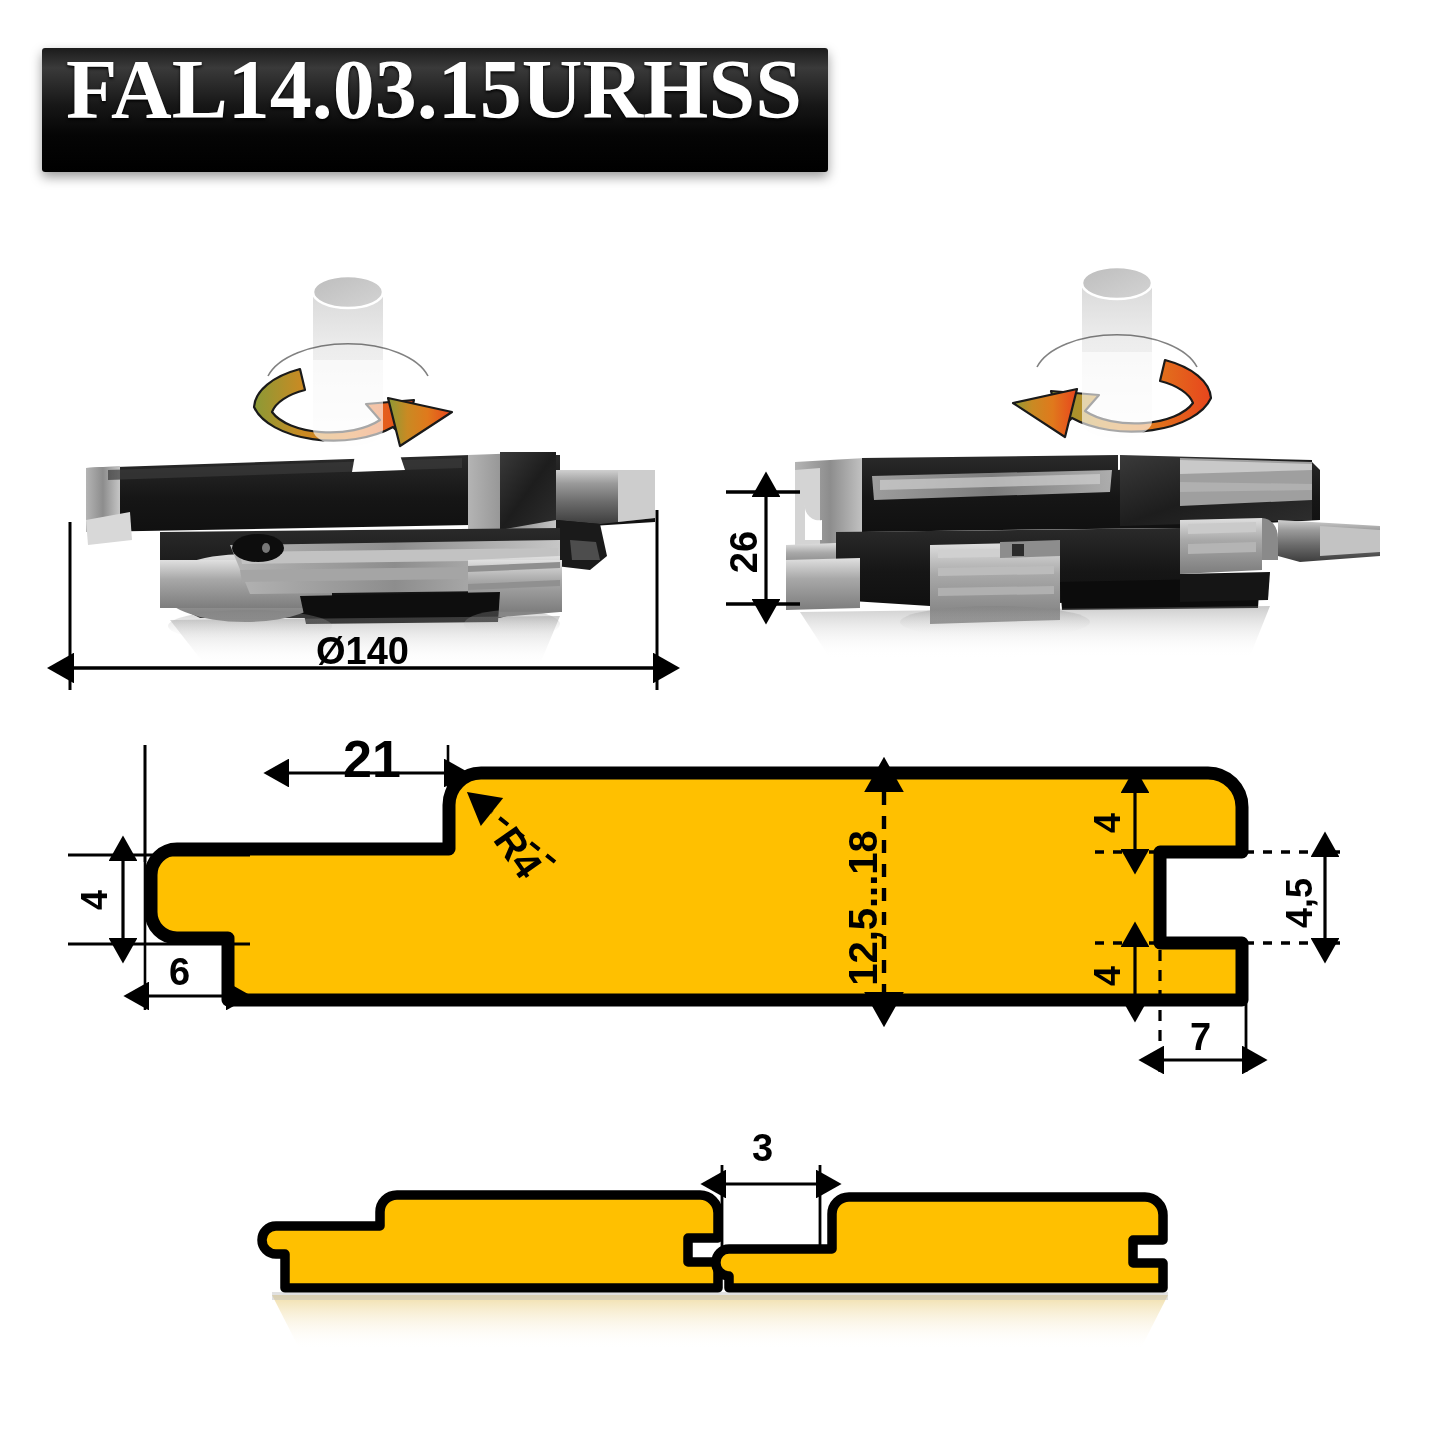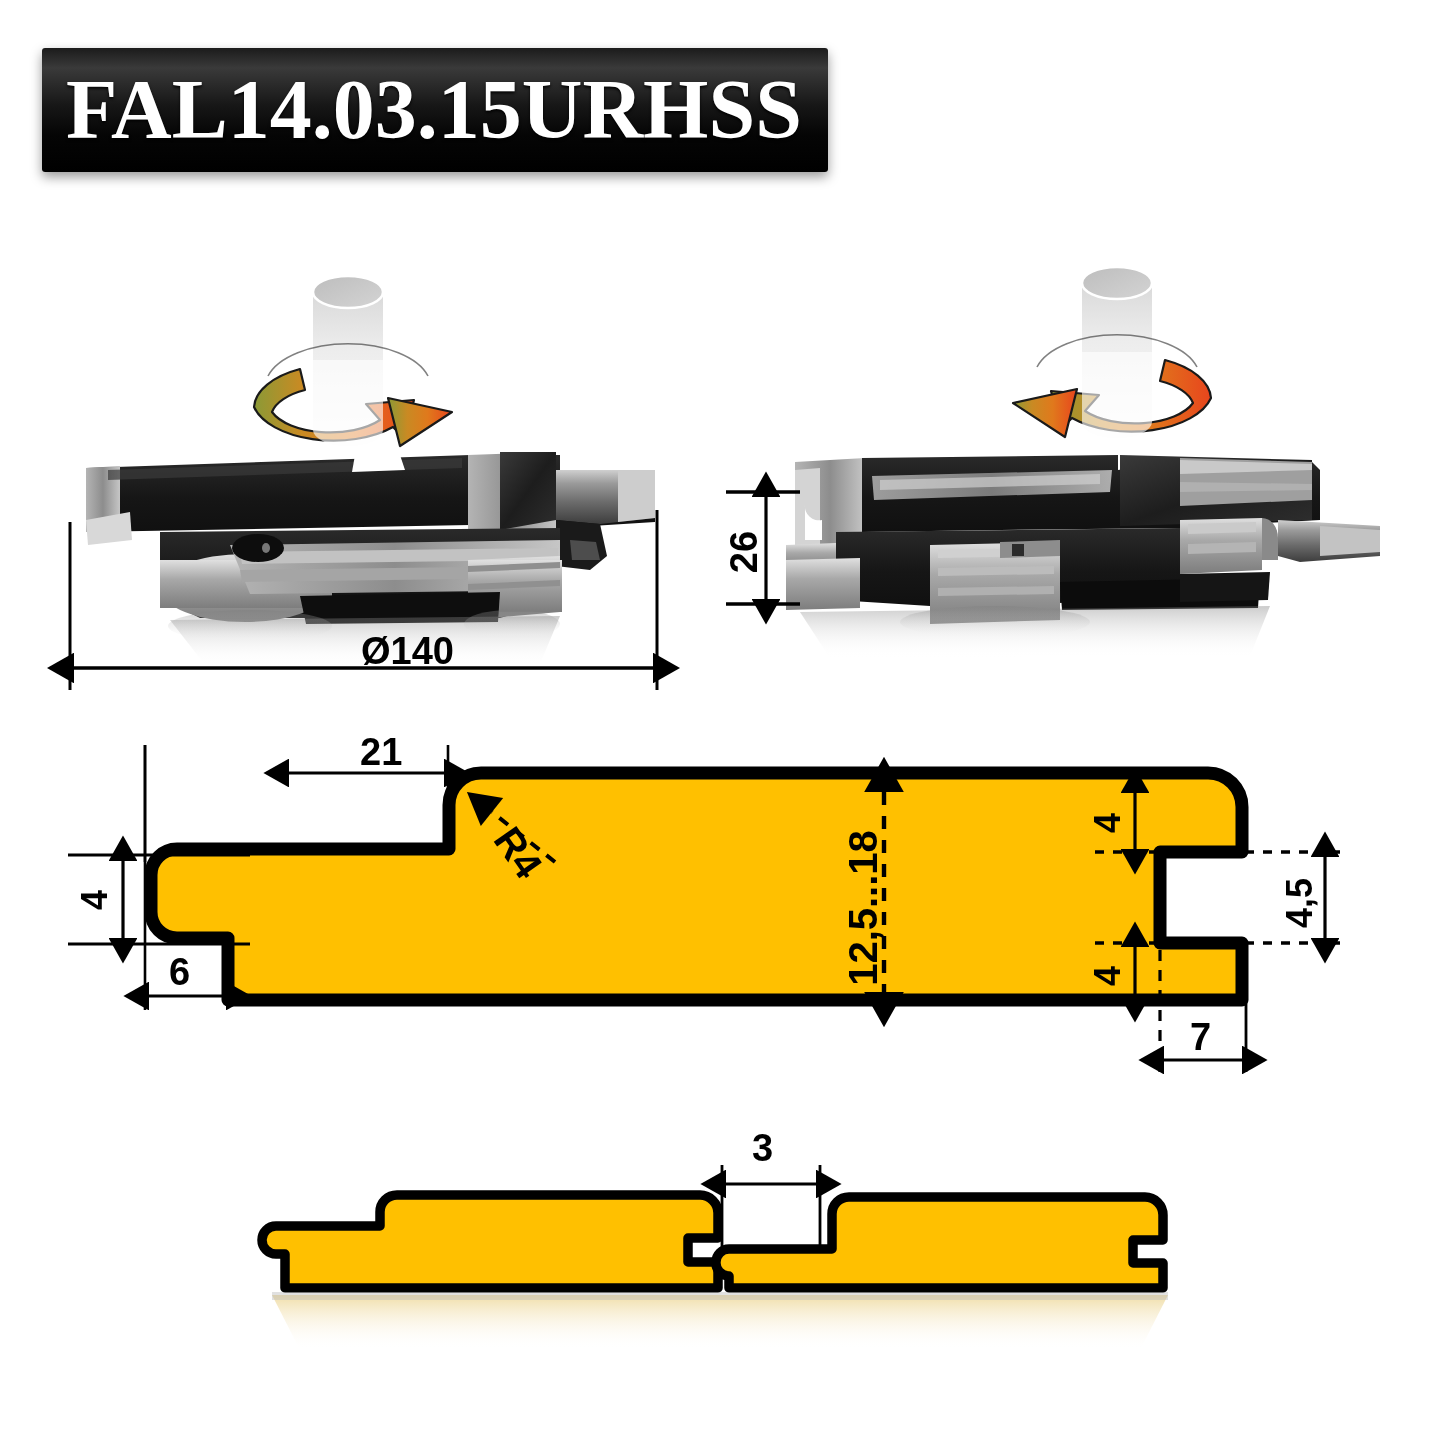--- a/index.html
+++ b/index.html
@@ -5,21 +5,21 @@
   html,body{margin:0;padding:0;background:#ffffff;}
   body{width:1445px;height:1445px;position:relative;overflow:hidden;
        font-family:"Liberation Sans",sans-serif;}
 
   
   #title-banner{
     position:absolute;left:42px;top:48px;width:786px;height:124px;
     background:linear-gradient(180deg,#1b1b1b 0%,#3a3a3a 16%,#171717 46%,#050505 70%,#000000 100%);
     border-radius:3px;
     box-shadow:0 5px 12px rgba(0,0,0,.40);
-    display:flex;align-items:center;
+    display:flex;
   }
   #title-text{
     color:#ffffff;font-family:"Liberation Serif","DejaVu Serif",serif;
     font-size:84px;font-weight:700;letter-spacing:0px;
     padding-left:24px;line-height:1;white-space:nowrap;
     text-shadow:0 2px 3px rgba(0,0,0,.9);
   }
 
   
   .svg-layer{position:absolute;left:0;top:0;}
@@ -354,25 +354,25 @@
   <path d="M272,1295 L1168,1295 L1140,1350 L300,1350 Z" fill="url(#reflFadeY)"></path>
   <path d="M272,1292 L1168,1292 L1168,1300 L272,1300 Z" fill="#bdbdbd" opacity="0.45"></path>
 
   <g>
     <line x1="722" y1="1165" x2="722" y2="1250" stroke="#000" stroke-width="2.8"></line>
     <line x1="820" y1="1165" x2="820" y2="1250" stroke="#000" stroke-width="2.8"></line>
     <line x1="726" y1="1184" x2="816" y2="1184" stroke="#000" stroke-width="3.2" marker-start="url(#arrL)" marker-end="url(#arrR)"></line>
   </g>
 </svg>
 
-<div class="dim photo-cap" style="left:316px;top:632px;margin-left:45px;">Ø140</div>
+<div class="dim photo-cap" style="left:316px;top:632px;">Ø140</div>
 
 <div class="dim photo-cap vert" style="left:714px;top:533px;width:60px;text-align:center;">26</div>
 
-<div class="dim" style="left:360px;top:733px;font-size:38px;">21</div>
+<div class="dim" style="left:343px;top:733px;font-size:52px;">21</div>
 
 <div class="dim" style="left:520px;top:820px;font-size:40px;transform:rotate(55deg);transform-origin:0 0;">R4</div>
 
 <div class="dim vert" style="left:74px;top:882px;width:42px;text-align:center;font-size:36px;">4</div>
 
 <div class="dim" style="left:169px;top:953px;font-size:38px;">6</div>
 
 <div class="dim vert" style="left:740px;top:888px;width:245px;text-align:center;font-size:40px;">12,5...18</div>
 
 <div class="dim vert" style="left:1087px;top:805px;width:42px;text-align:center;font-size:36px;">4</div>

